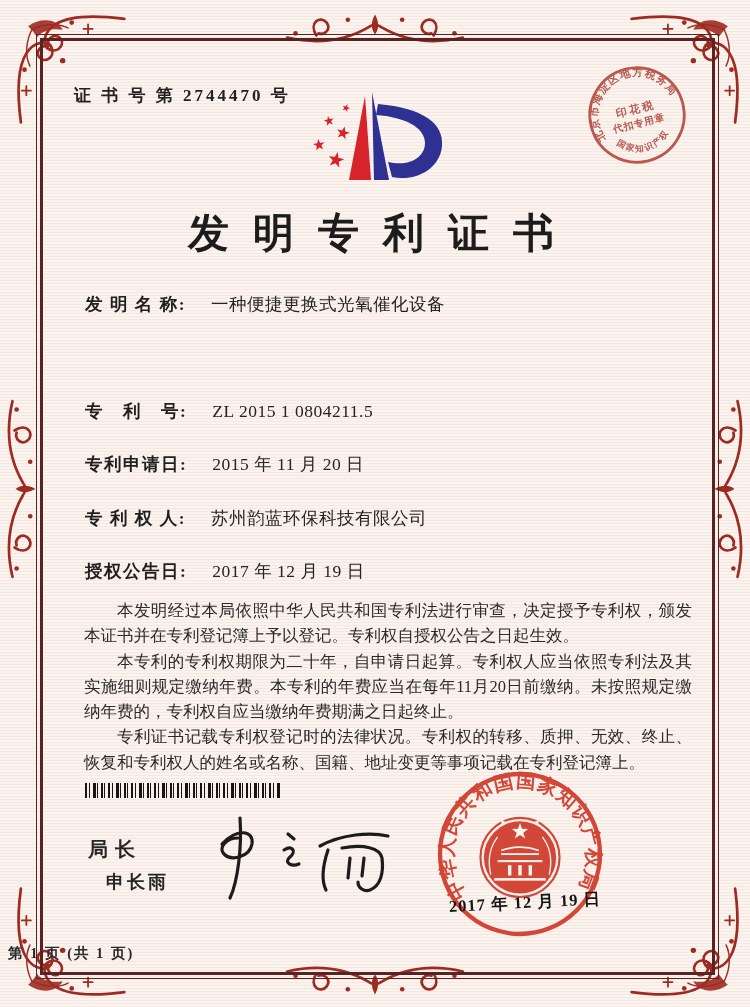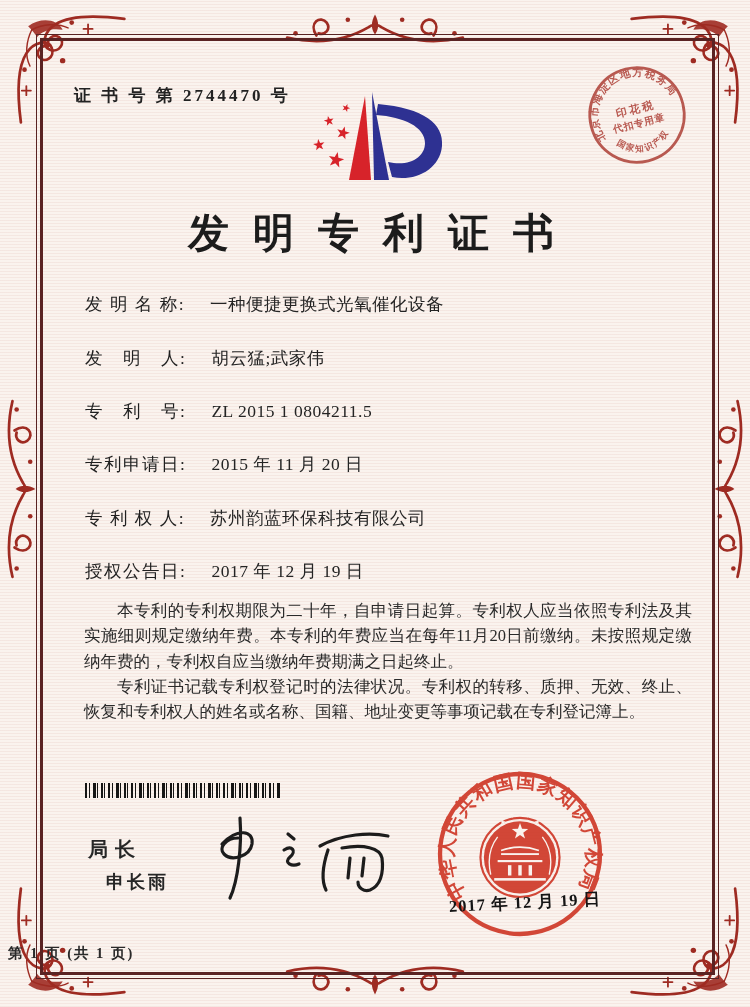--- a/index.html
+++ b/index.html
@@ -31,21 +31,21 @@
   .orn-top{left:280px;top:2px;}
   .orn-bottom{left:280px;bottom:0px;transform:scaleY(-1);}
   .orn-left{left:-70px;top:466px;transform:rotate(90deg);}
   .orn-right{right:-70px;top:466px;transform:rotate(-90deg);}
   
   .cert-no{left:74px;top:84px;font-size:17px;letter-spacing:3px;font-weight:600;color:#222;}
   .title{left:0;top:206px;width:100%;text-align:center;
     font-size:41px;font-weight:600;letter-spacing:24px;padding-left:16px;
     box-sizing:border-box;color:#1c1c1c;}
   .field{left:85px;font-size:17.5px;white-space:nowrap;}
-  .field .lbl{font-weight:400;letter-spacing:1.5px;color:#1f1f1f;margin-top:16px;}
+  .field .lbl{font-weight:700;letter-spacing:1.5px;color:#1f1f1f;margin-top:16px;}
   .field .val{margin-left:25px;letter-spacing:0.5px;color:#242424;}
   .f0{top:292px;} .f1{top:346px;} .f2{top:399px;} .f3{top:452px;}
   .f4{top:506px;} .f5{top:559px;}
   .body-text{left:84px;top:598px;width:608px;font-size:16.5px;
     line-height:25.3px;text-align:justify;color:#2a2a2a;}
   .body-text p{margin:0;text-indent:2em;}
   .barcode{left:85px;top:783px;width:196px;height:15px;
     background:repeating-linear-gradient(90deg,
       #151515 0px 2px, transparent 2px 4px,
       #151515 4px 5px, transparent 5px 8px,
@@ -156,37 +156,35 @@
     <use href="#logoStar" transform="translate(51,45) scale(0.68) rotate(15)" fill="#d7232a"></use>
     <use href="#logoStar" transform="translate(27,57) scale(0.6) rotate(-8)" fill="#d7232a"></use>
     <use href="#logoStar" transform="translate(44,72) scale(0.82) rotate(12)" fill="#d7232a"></use>
   </svg>
 
   <div class="abs title">发明专利证书</div>
 
   <div class="abs field f0">
     <span class="lbl">发 明 名 称:</span><span class="val">一种便捷更换式光氧催化设备</span>
   </div>
-  <div class="abs field f1">
-    <span class="lbl">发　明　人:</span><span class="val">胡云猛;武家伟</span>
-  </div>
   <div class="abs field f2">
     <span class="lbl">专　利　号:</span><span class="val">ZL 2015 1 0804211.5</span>
   </div>
   <div class="abs field f3">
     <span class="lbl">专利申请日:</span><span class="val">2015 年 11 月 20 日</span>
   </div>
   <div class="abs field f4">
     <span class="lbl">专 利 权 人:</span><span class="val">苏州韵蓝环保科技有限公司</span>
   </div>
   <div class="abs field f5">
     <span class="lbl">授权公告日:</span><span class="val">2017 年 12 月 19 日</span>
   </div>
 
   <div class="abs body-text">
+    <p>本发明经过本局依照中华人民共和国专利法进行审查，决定授予专利权，颁发本证书并在专利登记簿上予以登记。专利权自授权公告之日起生效。</p>
     <p>本专利的专利权期限为二十年，自申请日起算。专利权人应当依照专利法及其实施细则规定缴纳年费。本专利的年费应当在每年11月20日前缴纳。未按照规定缴纳年费的，专利权自应当缴纳年费期满之日起终止。</p>
     <p>专利证书记载专利权登记时的法律状况。专利权的转移、质押、无效、终止、恢复和专利权人的姓名或名称、国籍、地址变更等事项记载在专利登记簿上。</p>
   </div>
 
   <div class="abs barcode"></div>
 
   <div class="abs signer-role">局长</div>
   <div class="abs signer-name">申长雨</div>
 
   <svg class="abs signature" width="210" height="100" viewBox="0 0 210 100">

